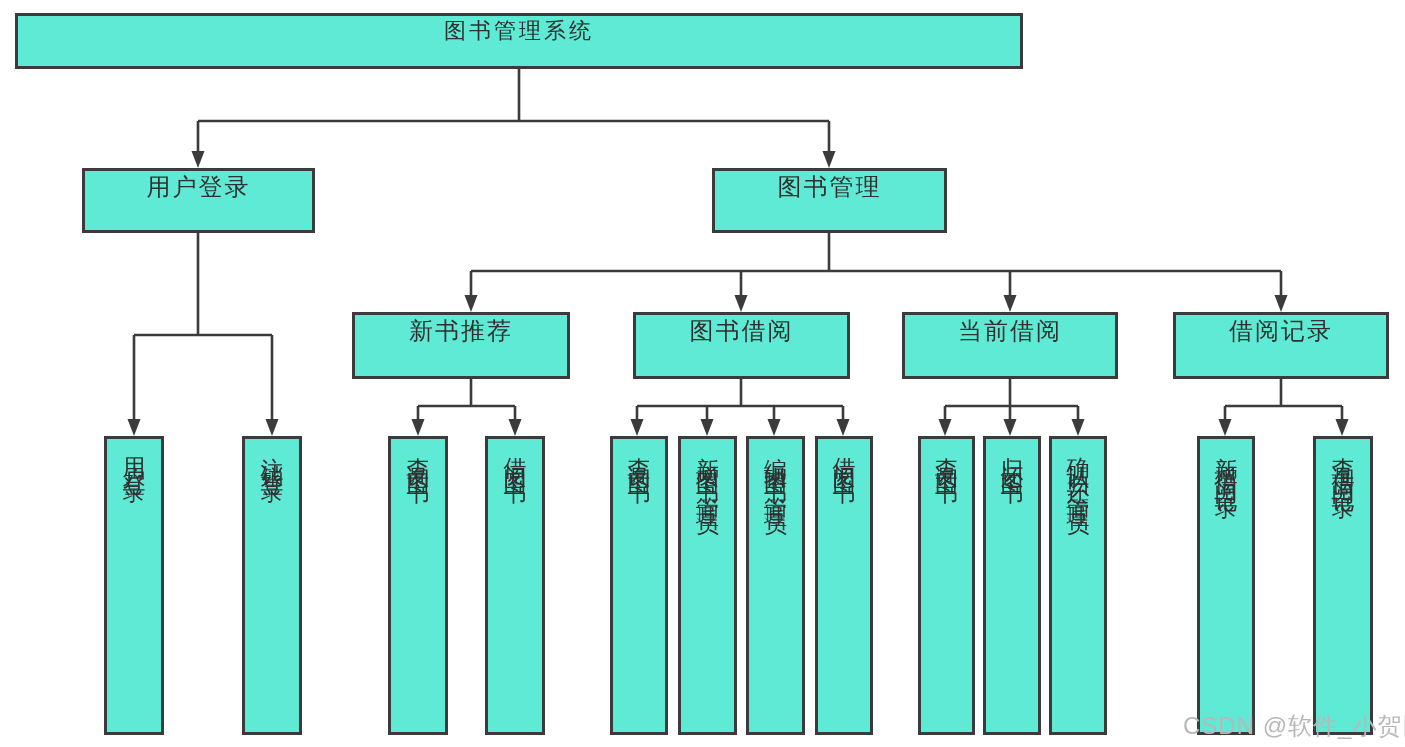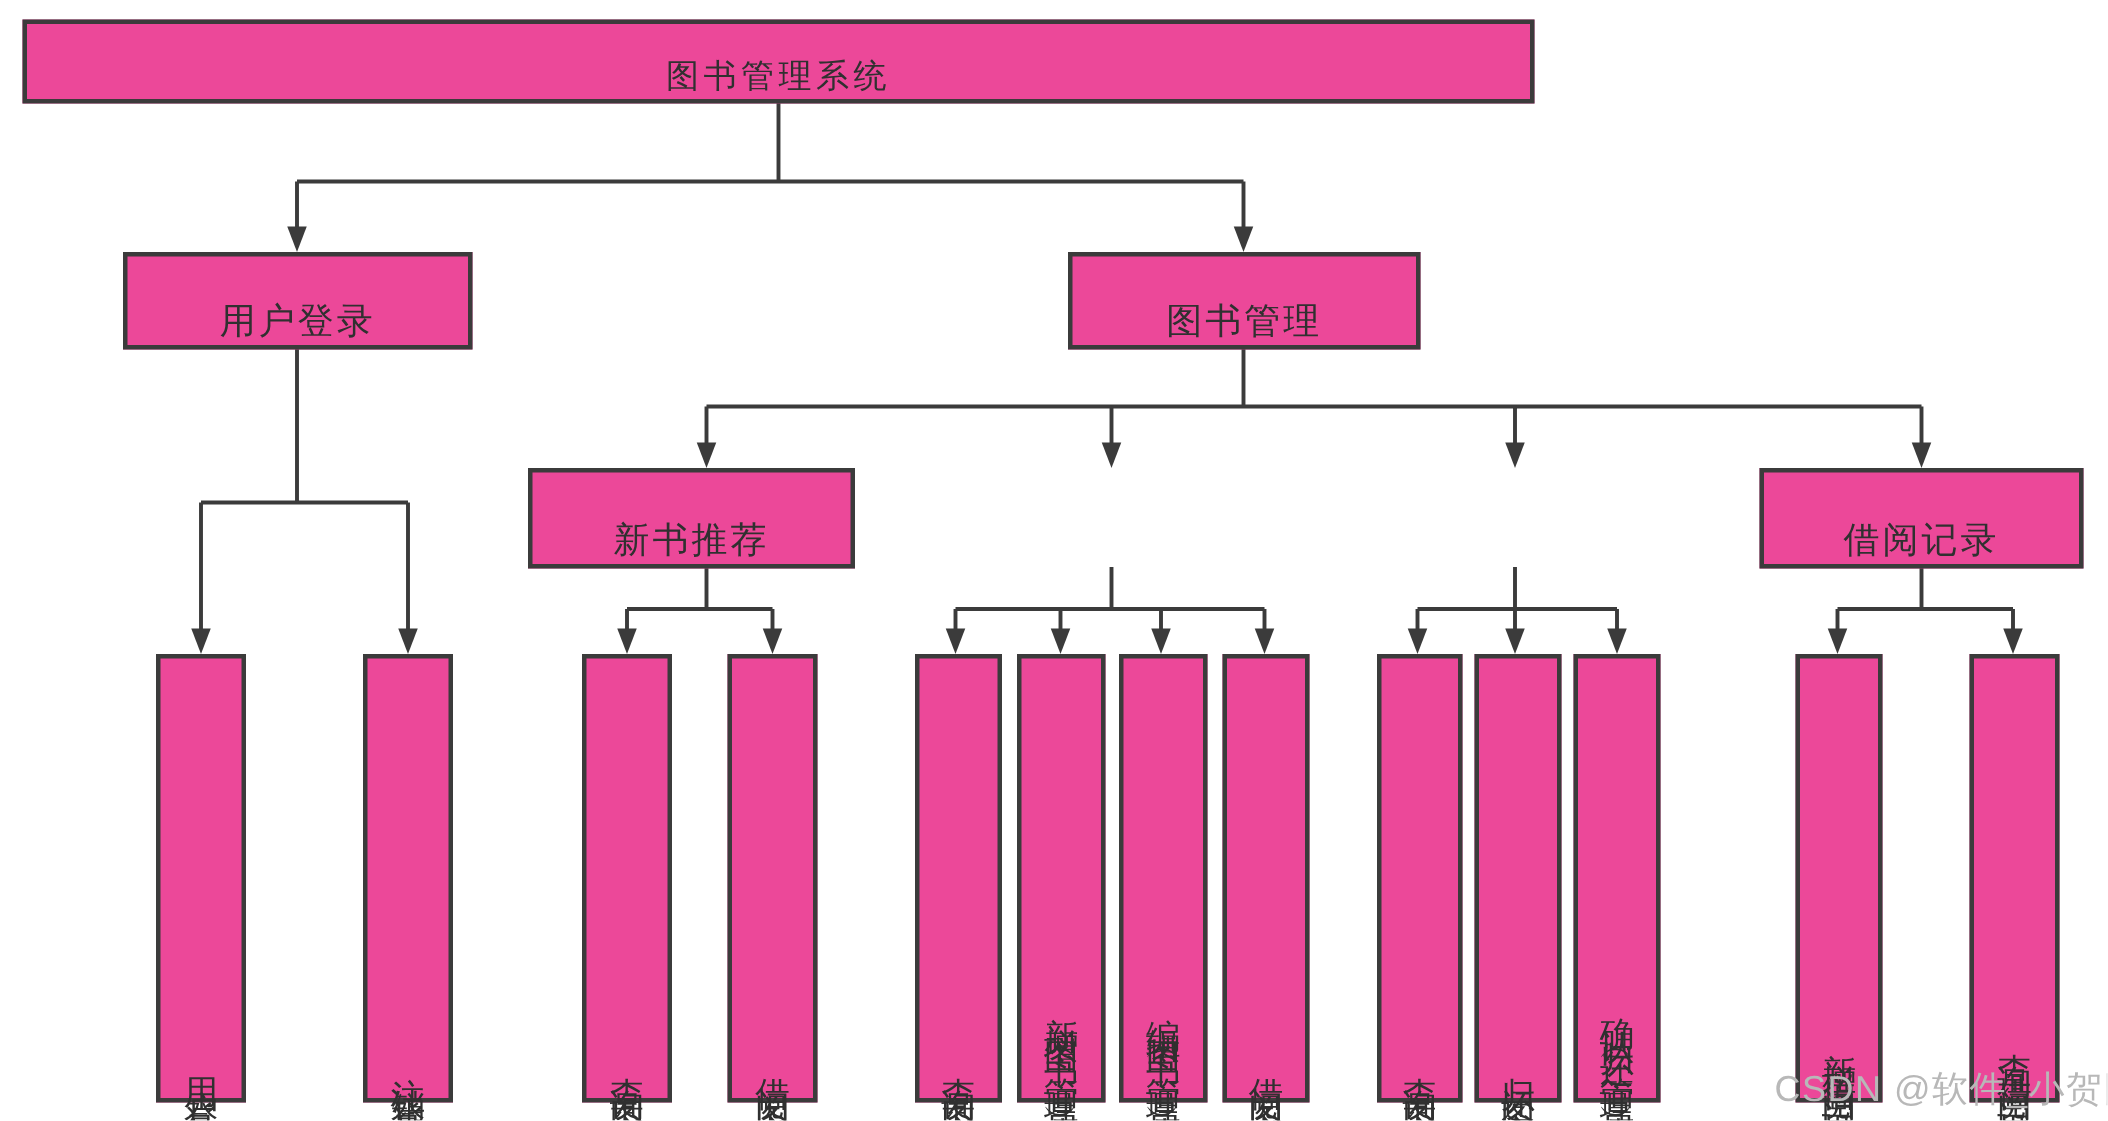--- a/index.html
+++ b/index.html
@@ -8,22 +8,22 @@
     width:1405px;height:747px;
     background:#ffffff;
     font-family:"Liberation Sans", sans-serif;
     overflow:hidden;
   }
   #connector-layer{position:absolute;left:0;top:0;width:1405px;height:747px;}
   .box{
     position:absolute;
     box-sizing:border-box;
     border:3px solid #3b3b3b;
-    background:#ec4899;
-    display:flex;align-items:flex-end;justify-content:center;
+    background:#5eead4;
+    display:flex;align-items:flex-start;justify-content:center;
     color:#303030;
   }
   .box.h span{
     font-size:24px;
     letter-spacing:2px;
     white-space:nowrap;
   }
   .box.root span{font-size:22px;letter-spacing:3px;}
   .box.v span{
     writing-mode:vertical-rl;
@@ -98,20 +98,26 @@
   <div class="box h" style="left:82px;top:168px;width:233px;height:65px">
     <span>用户登录</span>
   </div>
   <div class="box h" style="left:712px;top:168px;width:235px;height:65px">
     <span>图书管理</span>
   </div>
 
   <div class="box h" style="left:352px;top:312px;width:218px;height:67px">
     <span>新书推荐</span>
   </div>
+  <div class="box h" style="left:633px;top:312px;width:217px;height:67px">
+    <span>图书借阅</span>
+  </div>
+  <div class="box h" style="left:902px;top:312px;width:216px;height:67px">
+    <span>当前借阅</span>
+  </div>
   <div class="box h" style="left:1173px;top:312px;width:216px;height:67px">
     <span>借阅记录</span>
   </div>
 
   <div class="box v" style="left:104px;top:436px;width:60px;height:299px">
     <span>用户登录</span>
   </div>
   <div class="box v" style="left:242px;top:436px;width:60px;height:299px">
     <span>注销登录</span>
   </div>

